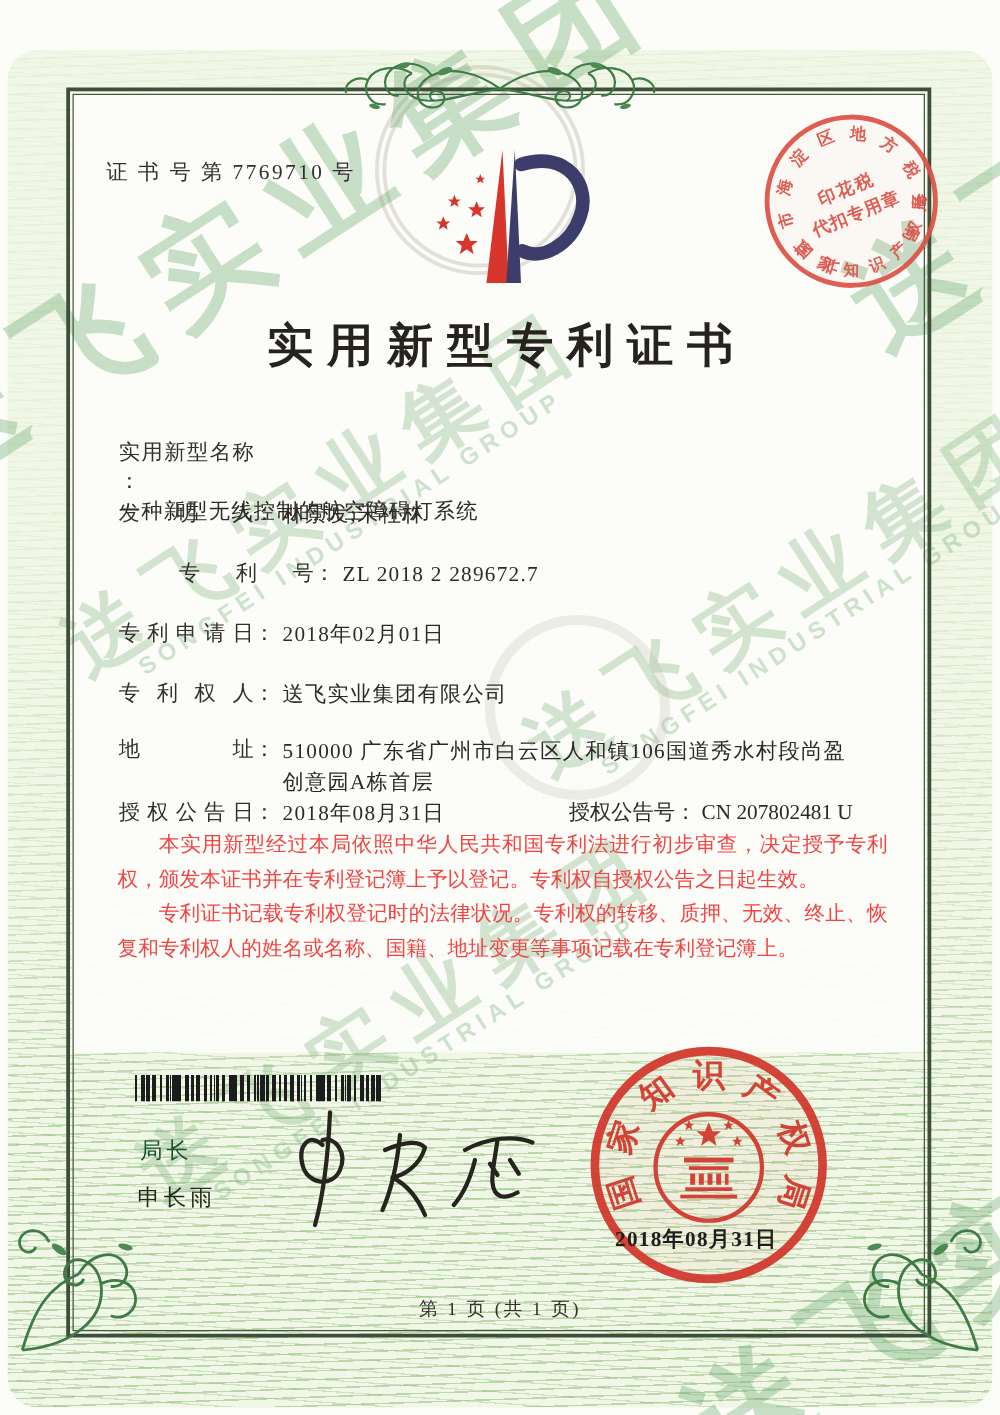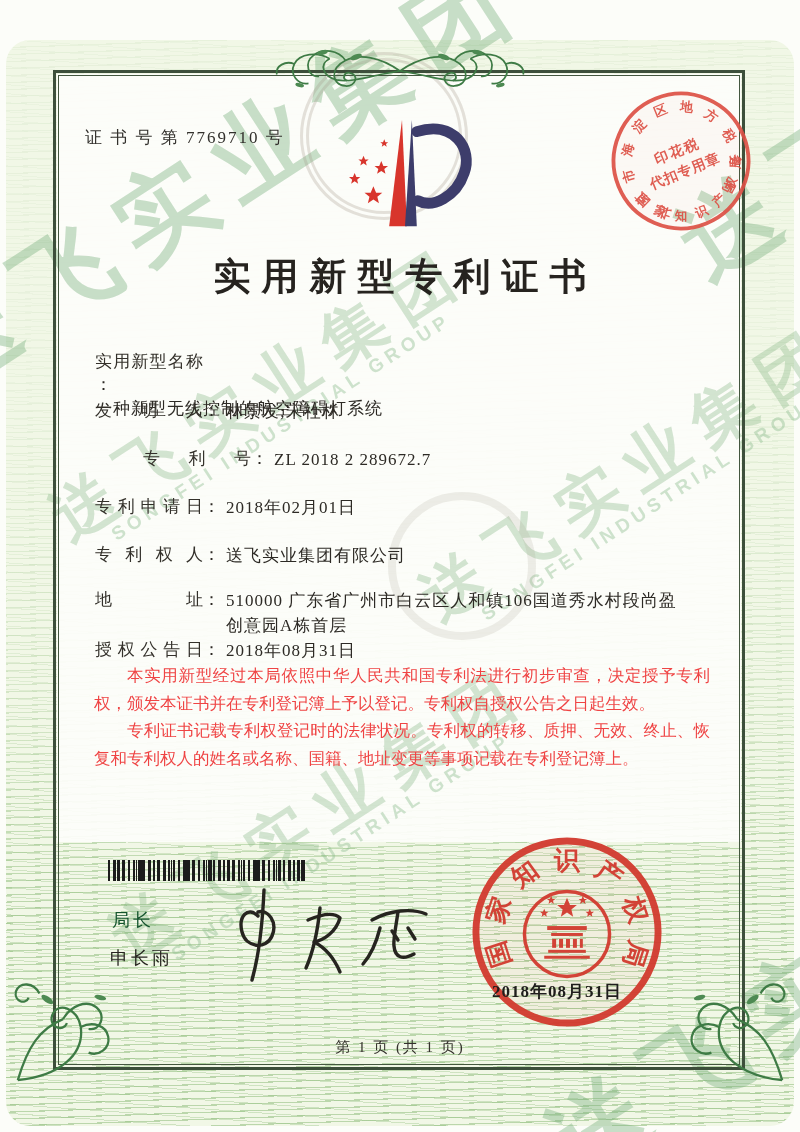--- a/index.html
+++ b/index.html
@@ -178,20 +178,24 @@
   </div>
   <div class="frow" style="top:588px;">
     <span class="flabel">地址</span>
       <span class="fcolon">：</span>
     <span class="fvalue" style="max-width:462px;">510000 广东省广州市白云区人和镇106国道秀水村段尚盈创意园A栋首层</span>
   </div>
   <div class="frow" style="top:638px;width:616px;">
     <span class="flabel">授权公告日</span>
       <span class="fcolon">：</span>
     <span class="fvalue">2018年08月31日</span>
+    <span class="grant-right">
+      <span>授权公告号</span><span>：</span>
+      <span>CN 207802481 U</span>
+    </span>
   </div>
 
   <div class="paras">
     <p>本实用新型经过本局依照中华人民共和国专利法进行初步审查，决定授予专利权，颁发本证书并在专利登记簿上予以登记。专利权自授权公告之日起生效。</p>
     <p>专利证书记载专利权登记时的法律状况。专利权的转移、质押、无效、终止、恢复和专利权人的姓名或名称、国籍、地址变更等事项记载在专利登记簿上。</p>
   </div>
 
   <div class="barcode"></div>
 
   <div class="director-title">局长</div>

